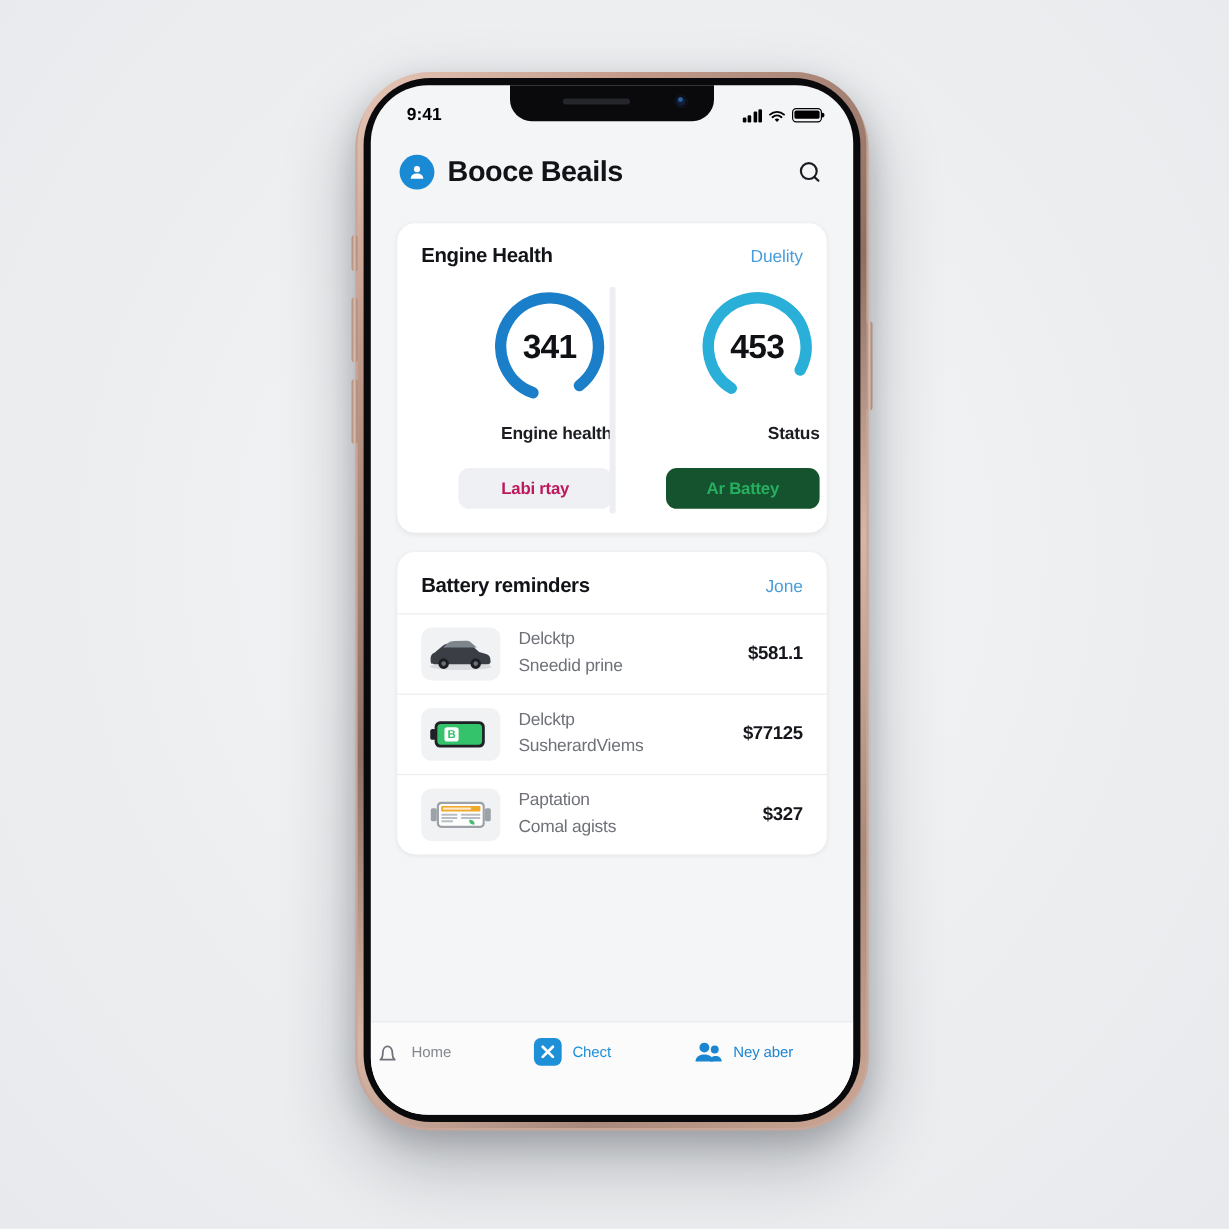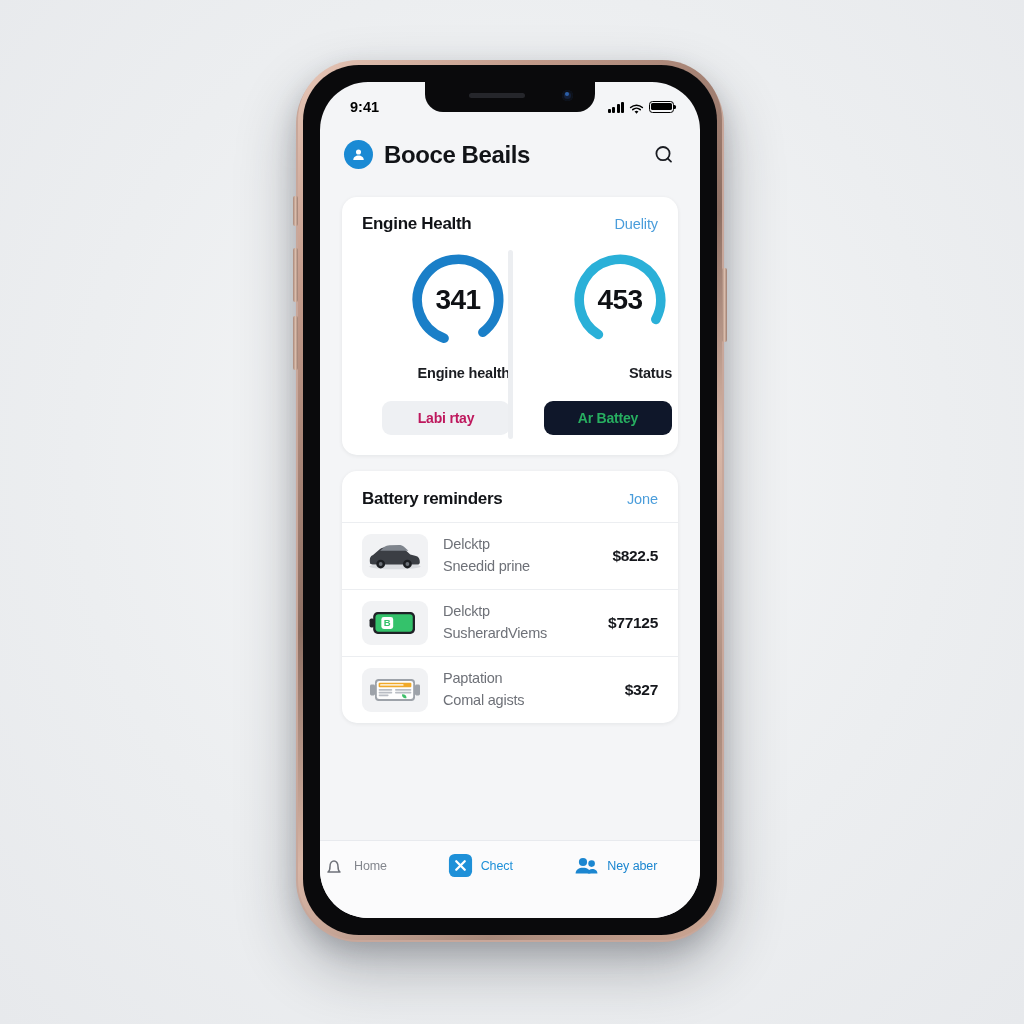--- a/index.html
+++ b/index.html
@@ -29,21 +29,21 @@
     left: 298px; top: 60px;
     width: 424px; height: 880px;
     border-radius: 60px;
     background: linear-gradient(135deg,#e7c7b8 0%, #c29a8a 18%, #8d6f63 44%, #d8b6a6 62%, #a8897b 82%, #cda794 100%);
     padding: 5px;
   }
   .phone-body {
     width: 100%; height: 100%;
     border-radius: 56px;
     background: #0a0a0c;
-    padding: 17px;
+    padding: 6px;
   }
   .screen {
     position: relative;
     width: 100%; height: 100%;
     border-radius: 48px;
     background: #f4f5f7;
     overflow: hidden;
   }
   
   .btn-side {
@@ -174,21 +174,21 @@
     font-size: 14.5px; font-weight: bold; color: #1b1d22; letter-spacing: -0.2px;
   }
   .pill {
     margin: 20px 0 20px 0;
     min-width: 128px; height: 34px;
     border-radius: 9px; background: #eef0f3;
     display: flex; align-items: center; justify-content: center;
     font-size: 14px; font-weight: bold; letter-spacing: -0.2px;
   }
   .pill.navy  { color: #be185d; }
-  .pill.green { color: #27ae60; background: #0f172a; }
+  .pill.green { color: #27ae60; background: #14532d; }
 
   
   .list-head {
     display: flex; align-items: baseline; justify-content: space-between;
     padding: 18px 20px 13px 20px;
     border-bottom: 1px solid #eceef1;
   }
   .row {
     display: flex; align-items: center;
     padding: 11px 20px;
@@ -346,21 +346,21 @@
               <circle cx="18" cy="30.4" r="4.6" fill="#1c1e22"></circle>
               <circle cx="18" cy="30.4" r="2" fill="#6b7077"></circle>
               <circle cx="46" cy="30.4" r="4.6" fill="#1c1e22"></circle>
               <circle cx="46" cy="30.4" r="2" fill="#6b7077"></circle>
             </svg>
           </div>
           <div class="row-text">
             <div class="row-t1">Delcktp</div>
             <div class="row-t2">Sneedid prine</div>
           </div>
-          <div class="row-price">$822.5</div>
+          <div class="row-price">$581.1</div>
         </div>
 
         <div class="row">
           <div class="thumb">
             <svg viewBox="0 0 66 44" width="60" height="40">
               <rect x="9" y="10" width="46" height="24" rx="5" fill="#1f2126"></rect>
               <rect x="11.5" y="12.5" width="41" height="19" rx="3.4" fill="#34c26b"></rect>
               <rect x="5" y="17" width="5" height="10" rx="2" fill="#1f2126"></rect>
               <rect x="18" y="15.5" width="13" height="13" rx="2.6" fill="#fff"></rect>
               <text x="24.5" y="25.6" font-family="Liberation Sans, sans-serif" font-size="10.5" font-weight="bold" fill="#34c26b" text-anchor="middle">B</text>

